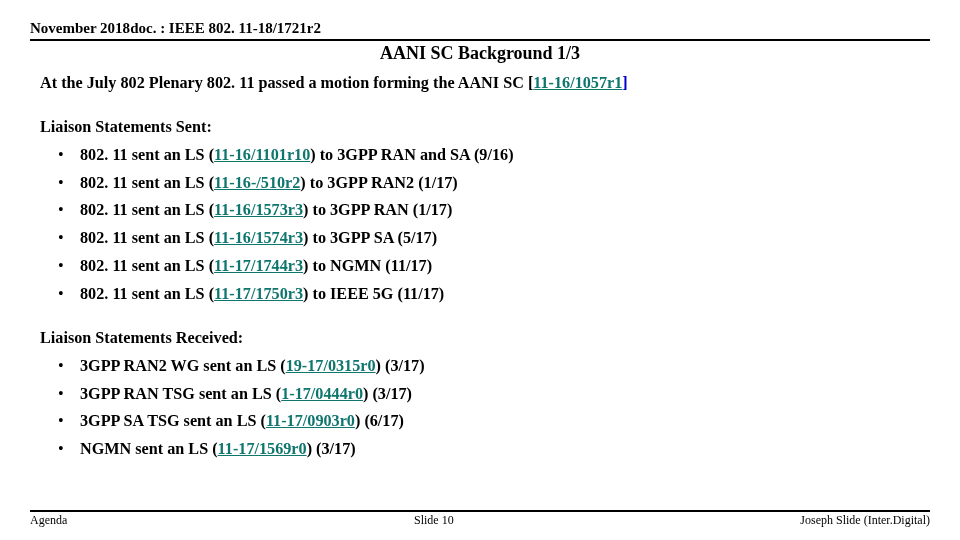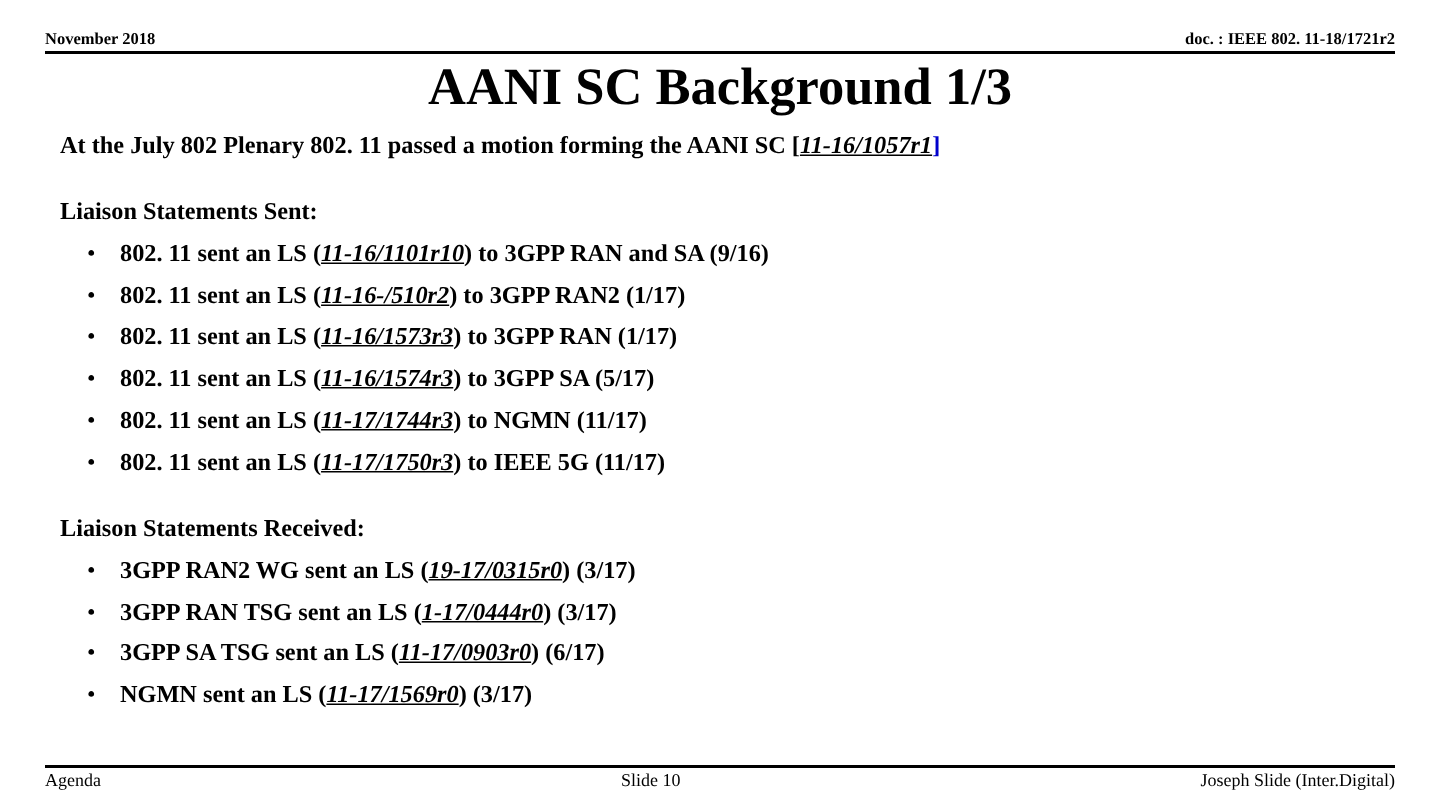--- a/index.html
+++ b/index.html
@@ -8,37 +8,37 @@
     font-family:"Times New Roman", Times, serif;
     background:#fff; color:#000;
     position:relative;
   }
   .page {
     position:absolute; inset:0;
     padding:20px 30px 12px 30px;
     display:flex; flex-direction:column;
   }
   .hdr {
-    display:flex; justify-content:space-between;
-    font-weight:bold; font-size:11px;
+    display:flex; justify-content:flex-start;
+    font-weight:bold; font-size:15px;
     border-bottom:2px solid #000;
     padding-bottom:2px;
   }
   .title {
     text-align:center;
-    font-weight:bold; font-size:35px;
+    font-weight:bold; font-size:18px;
     margin-top:2px; margin-bottom:6px;
   }
   .body {
     padding-left:10px; padding-right:10px;
     font-size:16.2px; font-weight:bold;
     line-height:1.72;
     flex:1 1 auto;
   }
-  .lnk { color:#000000; text-decoration:underline;font-style:italic; }
+  .lnk { color:#0f766e; text-decoration:underline; }
   .bracket { color:#0000cc; }
   ul { list-style:none; margin-left:18px; }
   ul li { position:relative; padding-left:22px; }
   ul li::before {
     content:"•"; position:absolute; left:0; top:0;
     font-weight:normal;
   }
   .sect { margin-top:16px; }
   .ftr-line {
     border-top:2px solid #000;

